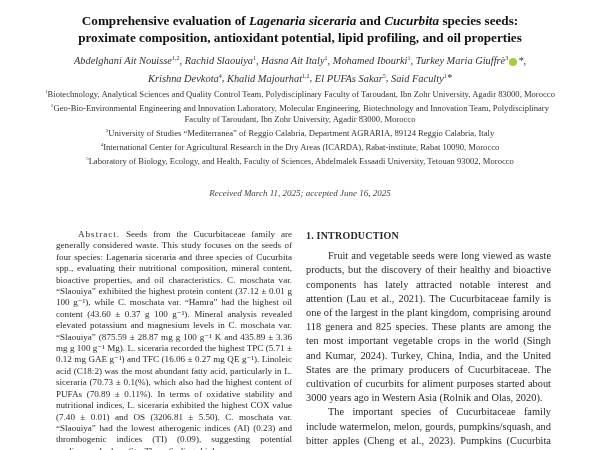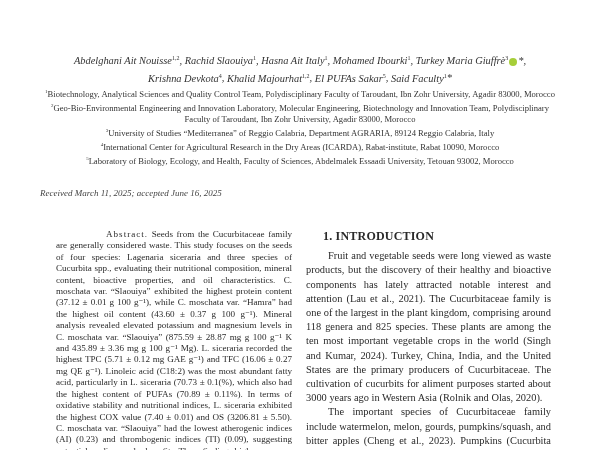--- a/index.html
+++ b/index.html
@@ -4,34 +4,38 @@
 <style>
   html, body { margin:0; padding:0; background:#ffffff; }
   body { width:600px; height:450px; overflow:hidden; position:relative; font-family:"Liberation Serif", "DejaVu Serif", serif; color:#1a1a1a; }
   .title { position:absolute; top:12px; left:40px; width:520px; text-align:center; font-weight:bold; font-size:13.2px; line-height:17px; color:#111; }
   .title i { font-style:italic; }
   .authors { position:absolute; top:51px; left:40px; width:520px; text-align:center; font-style:italic; font-size:10.4px; line-height:15px; color:#333; }
   .authors sup { font-size:6px; font-style:normal; }
   .orcid { display:inline-block; width:8px; height:8px; border-radius:50%; background:#a6ce39; vertical-align:middle; margin:0 1px; }
   .affils { position:absolute; top:86px; left:40px; width:520px; text-align:center; font-size:8.6px; line-height:11.2px; color:#333; }
   .affils sup { font-size:5px; }
-  .received { position:absolute; top:188px; left:40px; width:520px; text-align:left; font-style:italic; font-size:9px; color:#444; }
+  .received { position:absolute; top:188px; left:40px; width:520px; text-align:center; font-style:italic; font-size:9px; color:#444; }
   .col { position:absolute; top:229px; font-size:9.1px; line-height:11.4px; text-align:justify; color:#2a2a2a; }
   .col-left { left:56px; width:236px; }
   .col-right { left:306px; width:245px; font-size:10.4px; line-height:14.2px; }
-  .abs-label { letter-spacing:1px;margin-left:28px; }
+  .abs-label { letter-spacing:1px; }
   .indent { text-indent:22px; margin:0; }
-  .intro-heading { font-weight:bold; font-size:12px; margin:0 0 6px 17px; letter-spacing:0.2px; }
+  .intro-heading { font-weight:bold; font-size:10px; margin:0 0 6px 0; letter-spacing:0.2px; }
   p { margin:0; }
   i { font-style:italic; }
 </style>
 </head>
 <body>
 
 <div class="title">
+  <div>
+    <span>Comprehensive evaluation of </span><i>Lagenaria siceraria</i><span> and </span><i>Cucurbita</i><span> species seeds:</span>
+  </div>
+  <div>proximate composition, antioxidant potential, lipid profiling, and oil properties</div>
 </div>
 
 <div class="authors">
   <span><span>Abdelghani Ait Nouisse</span><sup>1,2</sup></span>,
   <span><span>Rachid Slaouiya</span><sup>1</sup></span>,
   <span><span>Hasna Ait Italy</span><sup>1</sup></span>,
   <span><span>Mohamed Ibourki</span><sup>1</sup></span>,
   <span><span>Turkey Maria Giuffrè</span><sup>3</sup></span><span class="orcid"></span><span>*</span>,
   <br>
   <span><span>Krishna Devkota</span><sup>4</sup></span>,

